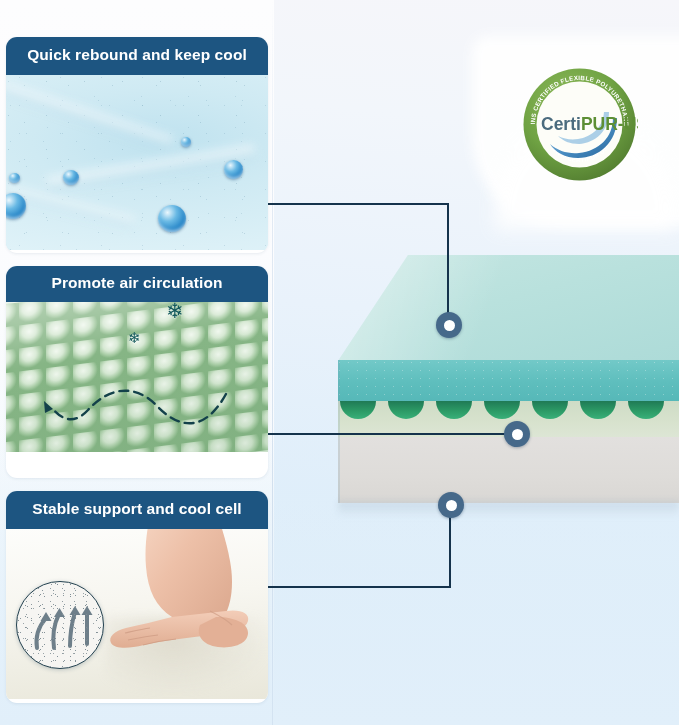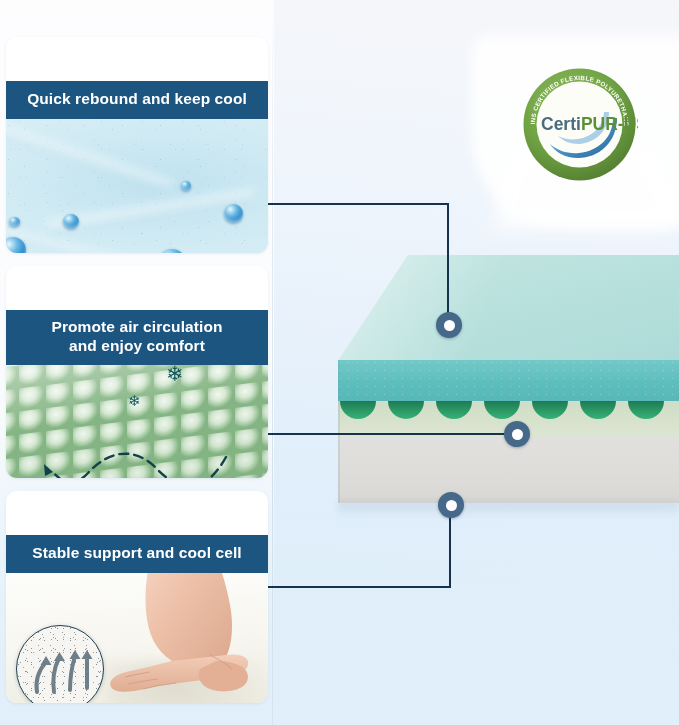--- a/index.html
+++ b/index.html
@@ -60,21 +60,20 @@
 
   .panel-header {
     background:#1d5581;
     color:#ffffff;
     text-align:center;
     font-size:15.5px;
     font-weight:600;
     line-height:1.22;
     letter-spacing:.1px;
     padding:9px 8px 10px;
-    margin-top:44px;
   }
   #panel-1 .panel-header { padding:8px 0 9px; }
   .panel-media { position:relative; width:100%; overflow:hidden; }
   #panel-0 .panel-media { height:175px; }
   #panel-1 .panel-media { height:150px; }
   #panel-2 .panel-media { height:170px; }
 
   
   .foam-blue {
     position:absolute; inset:0;
@@ -286,21 +285,20 @@
       <div class="drop" style="left:218px; top:85px;  width:19px; height:19px;"></div>
       <div class="drop" style="left:175px; top:62px;  width:10px; height:10px;"></div>
       <div class="drop" style="left:-6px;  top:118px; width:26px; height:26px;"></div>
       <div class="drop" style="left:3px;   top:98px;  width:11px; height:10px;"></div>
     </div>
   </div>
 
   <div class="panel" id="panel-1">
     <div class="panel-header">
       <div>Promote air circulation</div>
-      <div>and enjoy comfort</div>
     </div>
     <div class="panel-media">
       <div class="eggcrate">
         <div class="eggcrate-grid"></div>
         <div class="eggcrate-shade"></div>
       </div>
       <svg class="airflow" viewBox="0 0 210 50">
         <path d="M200 14 C178 54, 152 48, 131 26 C110 4, 84 6, 62 30 C48 45, 36 40, 26 28" fill="none" stroke="#13414a" stroke-width="2.4" stroke-dasharray="9 6" stroke-linecap="round"></path>
         <path d="M18 21 L27 29 L19 33 Z" fill="#13414a"></path>
       </svg>

